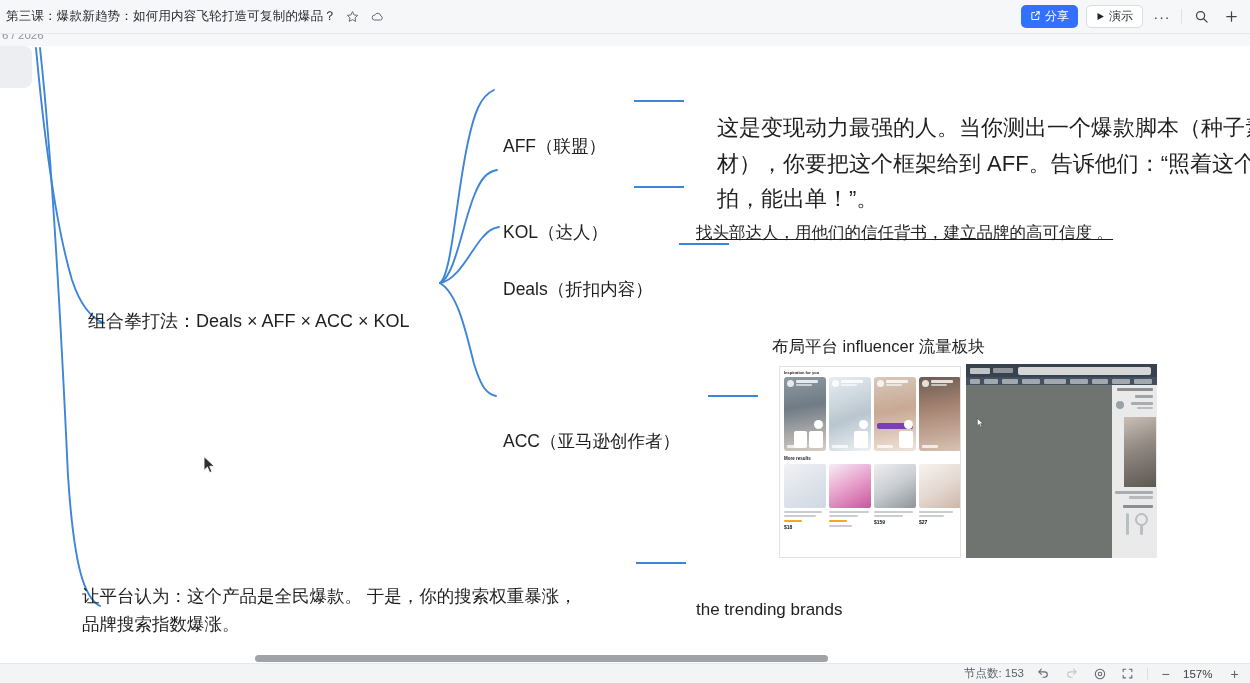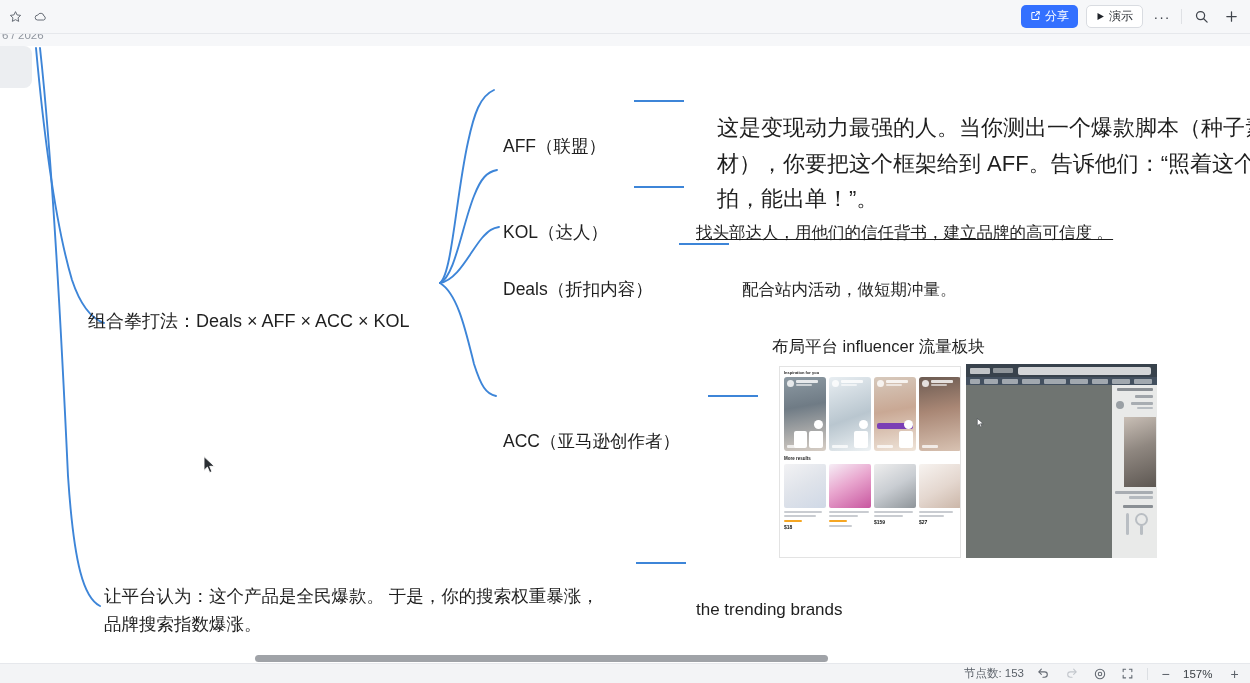--- a/index.html
+++ b/index.html
@@ -89,21 +89,21 @@
   .n-root    { left: 88px;  top: 262px; font-size: 18px; }
   .n-aff     { left: 503px; top: 87px;  }
   .n-kol     { left: 503px; top: 173px; }
   .n-deals   { left: 503px; top: 230px; }
   .n-acc     { left: 503px; top: 382px; }
 
   .n-aff-d   { left: 692px; top: 64px;  width: 556px; font-size: 22px; line-height: 1.62; margin-left: 25px; }
   .n-kol-d   { left: 696px; top: 174px; font-size: 16.5px; text-decoration: underline; }
   .n-deals-d { left: 742px; top: 231px; font-size: 16.5px; }
 
-  .n-bottom  { left: 104px;  top: 536px; font-size: 17.5px; line-height: 1.62; }
+  .n-bottom  { left: 82px;  top: 536px; font-size: 17.5px; line-height: 1.62; }
   .n-trend   { left: 696px; top: 551px; font-size: 17px; }
 
   .n-imglabel{ left: 772px; top: 288px; font-size: 16.5px; color: #1f1f1f; }
 
   
   .shotA {
     position: absolute; left: 779px; top: 320px; width: 182px; height: 192px;
     background: #ffffff; overflow: hidden;
     border: 1px solid #e3e3e3;
   }
@@ -195,20 +195,21 @@
   .sb-zm { font-size: 11.5px; color: #3b4045; min-width: 34px; text-align: left; cursor: pointer; }
   .sb-zbtn { font-size: 14px; color: #5a6068; cursor: pointer; width: 13px; text-align: center; line-height: 1; }
 </style>
 </head>
 <body>
 
 <div id="app">
 
   <div class="titlebar">
     <div class="tb-left">
+      <span class="doc-title">第三课：爆款新趋势：如何用内容飞轮打造可复制的爆品？</span>
       <span class="tb-icon-btn">
         <svg width="13" height="13" viewBox="0 0 24 24" fill="none" stroke="currentColor" stroke-width="1.8" stroke-linejoin="round">
           <polygon points="12,3 14.9,9.1 21.5,9.9 16.7,14.5 17.9,21 12,17.8 6.1,21 7.3,14.5 2.5,9.9 9.1,9.1"></polygon>
         </svg>
       </span>
       <span class="tb-icon-btn">
         <svg width="13" height="13" viewBox="0 0 24 24" fill="none" stroke="currentColor" stroke-width="1.8" stroke-linejoin="round">
           <path d="M6.5 18.5a4.5 4.5 0 0 1 .4-9 6 6 0 0 1 11.4 1.6 3.9 3.9 0 0 1-.3 7.4z"></path>
         </svg>
       </span>
@@ -281,21 +282,20 @@
 
     <div class="node n-root">组合拳打法：Deals × AFF × ACC × KOL</div>
 
     <div class="node n-aff">AFF（联盟）</div>
     <div class="node n-kol">KOL（达人）</div>
     <div class="node n-deals">Deals（折扣内容）</div>
     <div class="node n-acc">ACC（亚马逊创作者）</div>
 
     <div class="node wrap n-aff-d">这是变现动力最强的人。当你测出一个爆款脚本（种子素材），你要把这个框架给到 AFF。告诉他们：“照着这个拍，能出单！”。</div>
     <div class="node n-kol-d">找头部达人，用他们的信任背书，建立品牌的高可信度 。</div>
-    <div class="node n-deals-d">配合站内活动，做短期冲量。</div>
 
     <div class="node n-imglabel">布局平台 influencer 流量板块</div>
 
     <div class="node n-bottom">让平台认为：这个产品是全民爆款。 于是，你的搜索权重暴涨，
 品牌搜索指数爆涨。</div>
     <div class="node n-trend">the trending brands</div>
 
     <div class="shotA">
       <div class="sa-h">Inspiration for you</div>
       <div class="sa-row">

